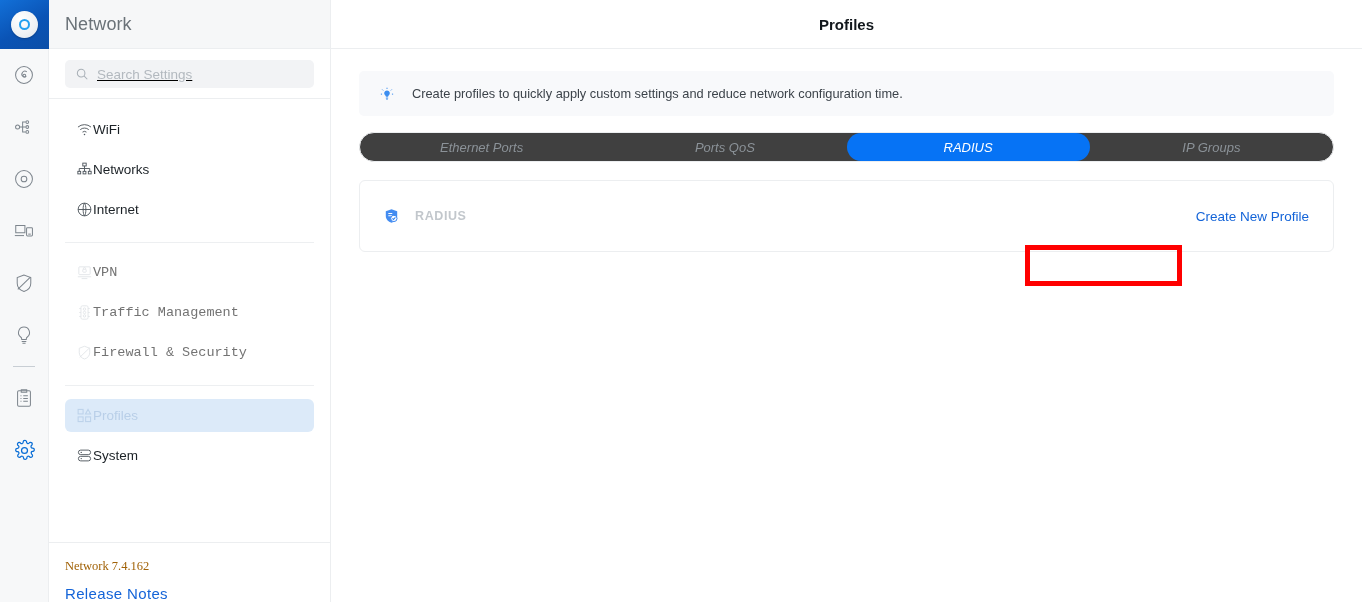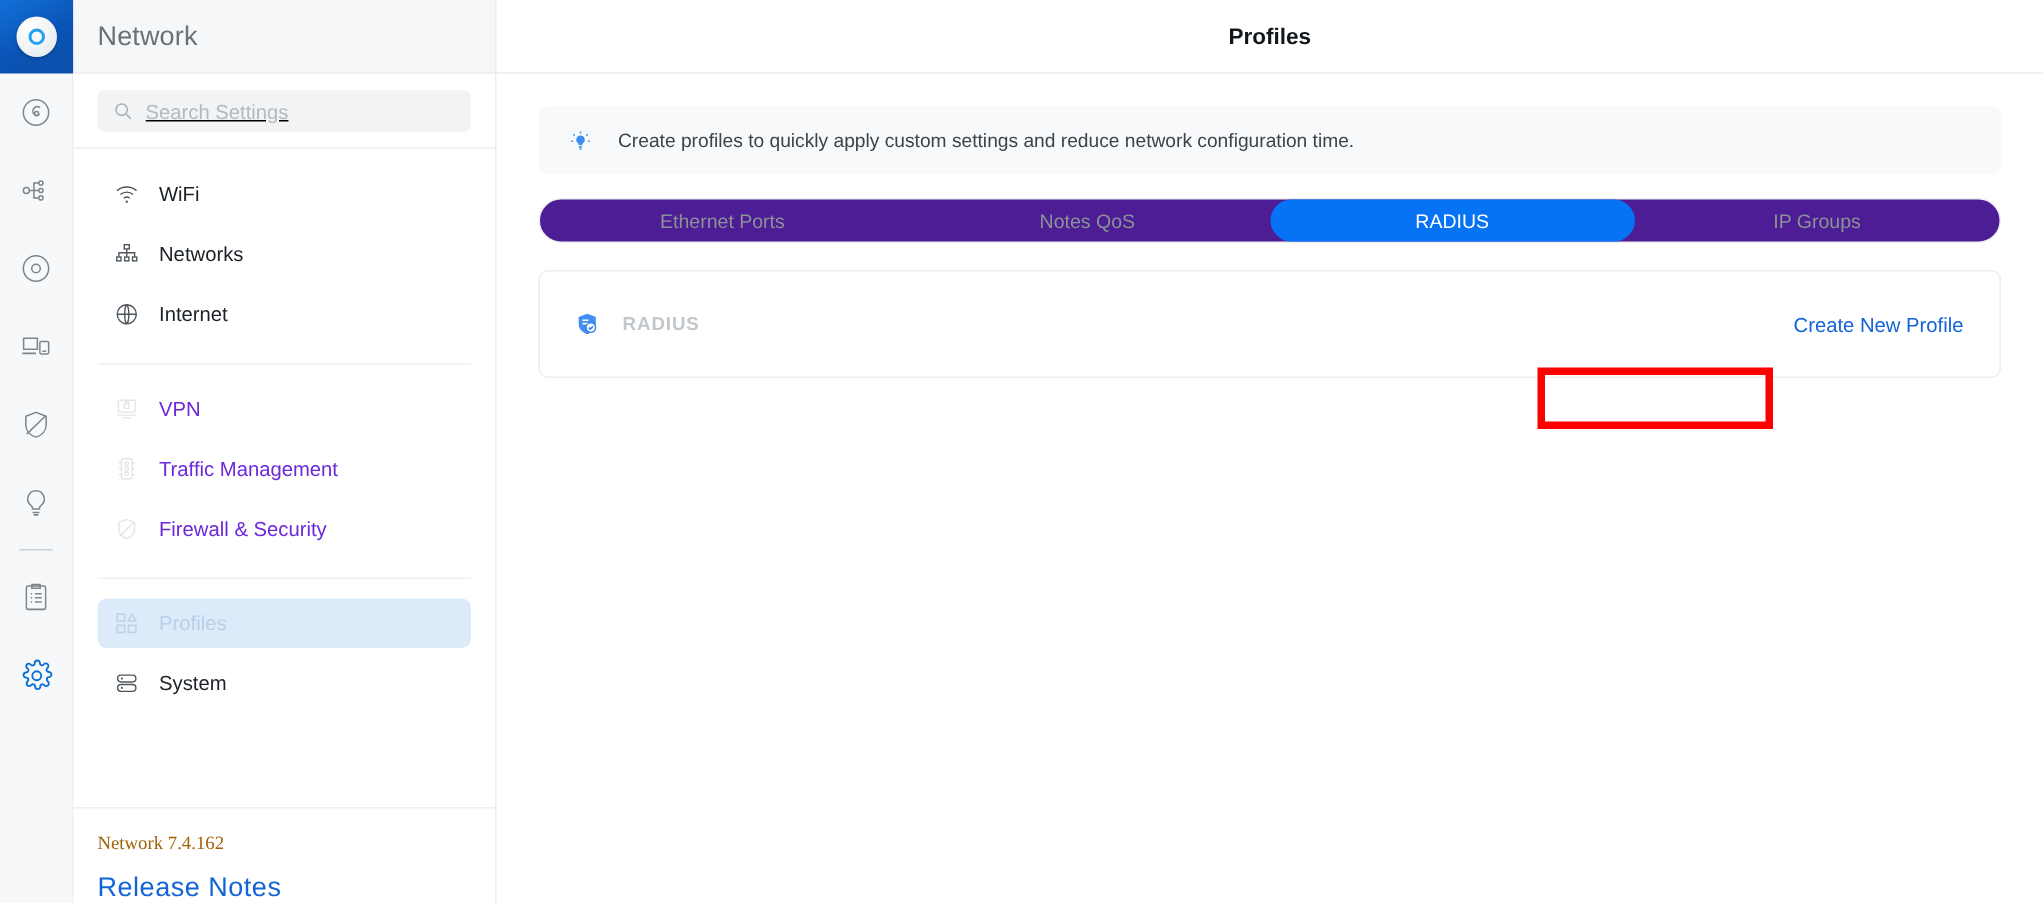--- a/index.html
+++ b/index.html
@@ -93,40 +93,39 @@
   .search-input::placeholder { color: #b3b9bf; }
 
   .side-divider { height: 1px; background: #eceef0; }
 
   .nav { padding: 14px 16px 0 16px; flex: 1 1 auto; overflow: hidden; }
   .nav-group { padding-bottom: 9px; }
   .nav-group + .nav-group { border-top: 1px solid #edeff1; padding-top: 13px; }
   .nav-item {
     height: 33px;
     display: flex; align-items: center;
-    gap: 13px;
     padding: 0 11px;
     border-radius: 6px;
     color: #1b2126;
     font-size: 13.5px;
     margin-bottom: 7px;
     cursor: pointer;
   }
   .nav-item .ni { width: 17px; height: 17px; display: flex; align-items: center; justify-content: center; color: #4d555c; flex: 0 0 17px; }
-  .nav-item.muted { color: #6d28d9; }
+  .nav-item.muted { color: #737373; font-family: Liberation Mono, monospace; }
   .nav-item.muted .ni { color: #e2e5e8; }
   .nav-item.selected { background: #dceaf9; color: #b9cfe8; }
   .nav-item.selected .ni { color: #bcd2ea; }
 
   .side-foot {
     border-top: 1px solid #eceef0;
     padding: 16px 16px 0 16px;
   }
   .version { font-size: 12.5px; color: #a16207; margin-bottom: 11px; font-family: Liberation Serif, serif; }
-  .relnotes { font-size: 18px; color: #1464d8; letter-spacing: .35px; cursor: pointer; }
+  .relnotes { font-size: 15px; color: #1464d8; letter-spacing: .35px; cursor: pointer; }
 
   
   .main { flex: 1 1 auto; height: 602px; background: #ffffff; display: flex; flex-direction: column; }
   .main-head {
     height: 49px; flex: 0 0 49px;
     border-bottom: 1px solid #eceef0;
     display: flex; align-items: center; justify-content: center;
     background: #fff;
   }
   .page-title { font-size: 15px; font-weight: bold; color: #12171c; }
@@ -145,22 +144,23 @@
   .banner .bi { color: #3c8ef0; display: flex; flex: 0 0 16px; }
   .banner-text { font-size: 12.8px; color: #3c434a; }
 
   .tabs {
     height: 30px;
     border: 1px solid #eceef0;
     border-radius: 15px;
     display: flex;
     align-items: center;
     margin-bottom: 18px;
-    background: #4c1d95;
+    background: #404040;
     position: relative;
+    font-style: italic;
   }
   .tab {
     flex: 1 1 0;
     height: 100%;
     display: flex; align-items: center; justify-content: center;
     font-size: 13px;
     color: #8b9298;
     border-radius: 15px;
     cursor: pointer;
     position: relative;
@@ -409,21 +409,21 @@
             <path d="M12 6.6a4.2 4.2 0 0 0-2.5 7.6c.5.4.8.9.8 1.5v.5h3.4v-.5c0-.6.3-1.1.8-1.5A4.2 4.2 0 0 0 12 6.6z" fill="currentColor" stroke="none"></path>
             <path d="M10.3 18.1h3.4M11 19.9h2"></path>
             <path d="M12 2.6v1.8M4.9 5.3l1.3 1.3M19.1 5.3l-1.3 1.3M2.8 12.2h1.8M19.4 12.2h1.8"></path>
           </svg>
         </span>
         <span class="banner-text">Create profiles to quickly apply custom settings and reduce network configuration time.</span>
       </div>
 
       <div class="tabs">
         <div class="tab">Ethernet Ports</div>
-        <div class="tab">Notes QoS</div>
+        <div class="tab">Ports QoS</div>
         <div class="tab active">RADIUS</div>
         <div class="tab">IP Groups</div>
       </div>
 
       <div class="card">
         <div class="card-left">
           <span class="ci">
             <svg width="19" height="19" viewBox="0 0 24 24" fill="none" stroke="currentColor" stroke-width="1.4">
               <path d="M12 2.8 4.8 5.4v6c0 4.1 3 7.3 7.2 8.5 4.2-1.2 7.2-4.4 7.2-8.5v-6z" fill="currentColor" stroke="none" opacity=".9"></path>
               <path d="M8 8.2h5M8 11h5" stroke="#ffffff"></path>

